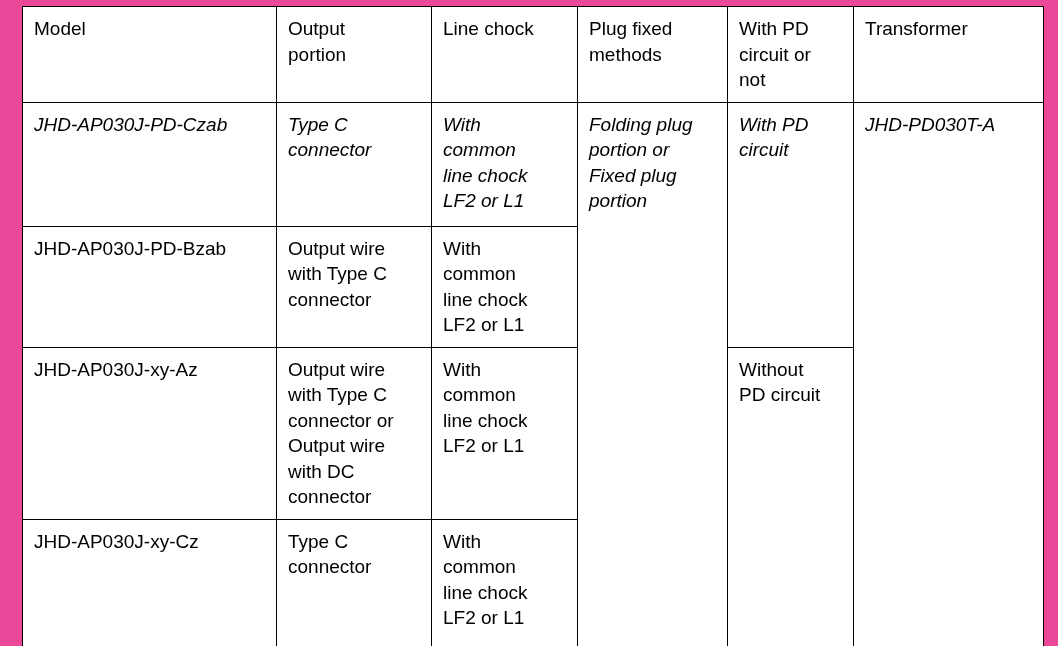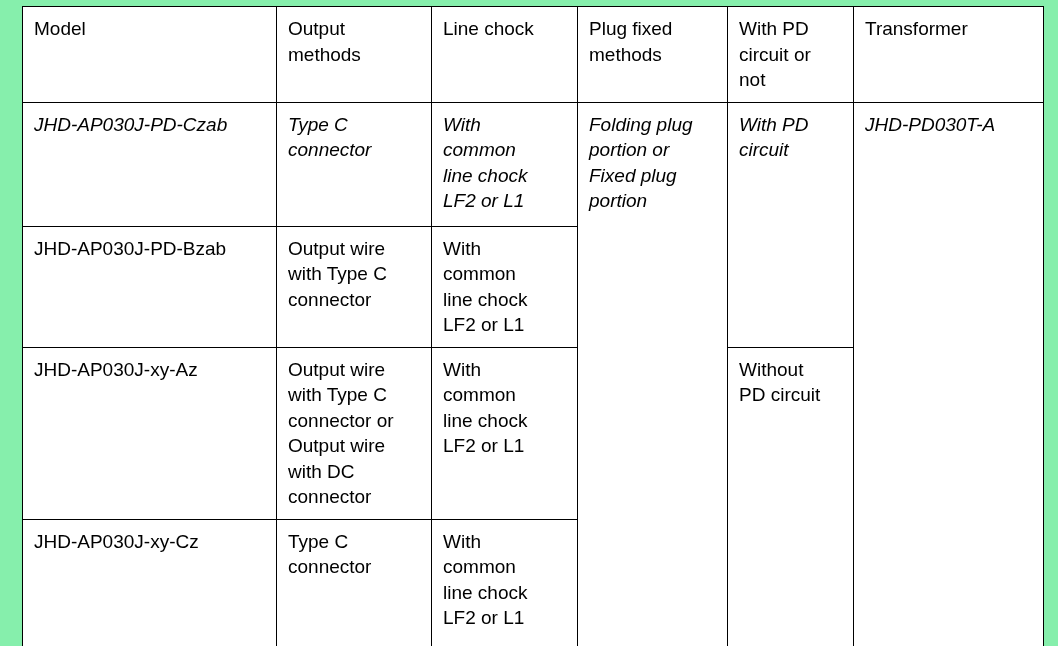--- a/index.html
+++ b/index.html
@@ -13,21 +13,21 @@
     height: 646px;
     overflow: hidden;
     font-family: "Liberation Sans", sans-serif;
     color: #000000;
   }
 
   .page {
     position: relative;
     width: 1058px;
     height: 646px;
-    background: #86efac;
+    background: #ec4899;
   }
 
   
   .spec-table {
     position: absolute;
     left: 22px;
     top: 6px;
     width: 1021px;
     border-collapse: collapse;
     table-layout: fixed;
@@ -79,21 +79,21 @@
       <col class="col-chock">
       <col class="col-plug">
       <col class="col-pd">
       <col class="col-transformer">
     </colgroup>
     <tbody>
 
       <tr class="row-head">
         <td>Model</td>
         <td>Output
-methods</td>
+portion</td>
         <td>Line chock</td>
         <td>Plug fixed
 methods</td>
         <td>With PD
 circuit or
 not</td>
         <td>Transformer</td>
       </tr>
 
       <tr class="row-1">

